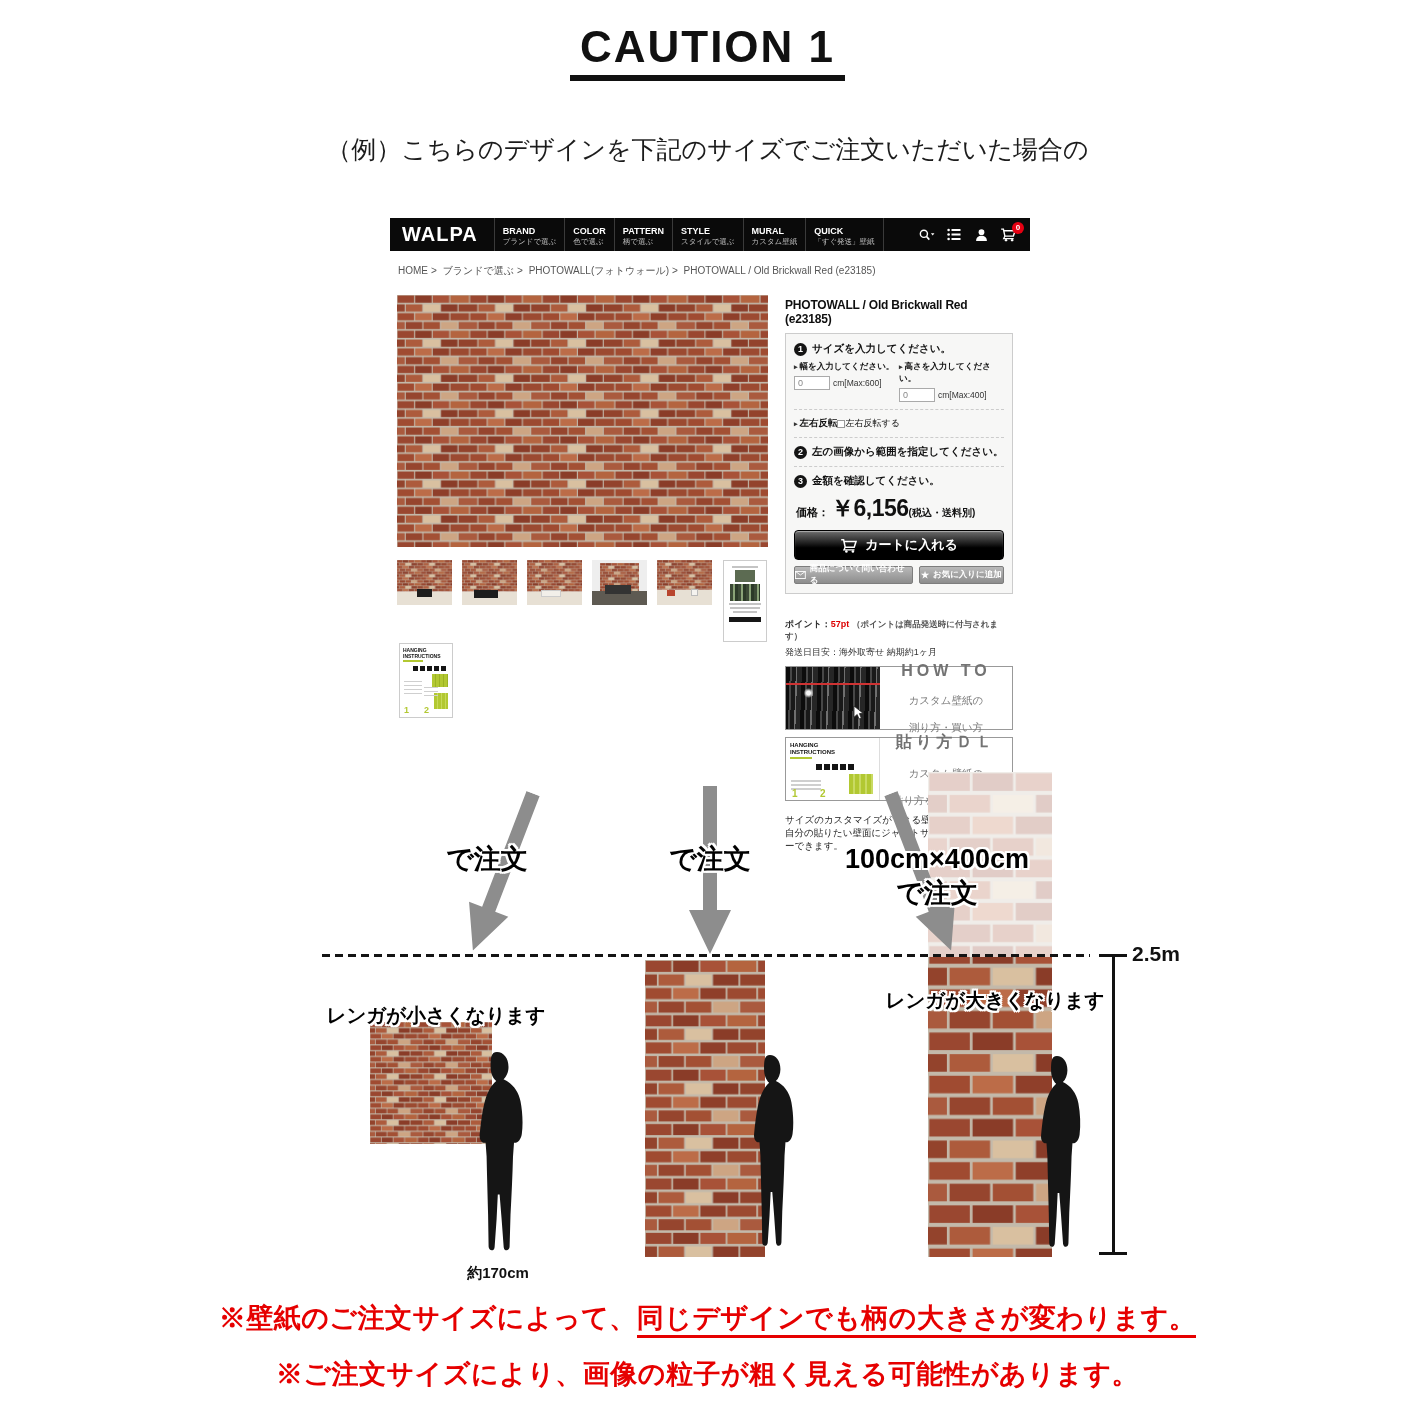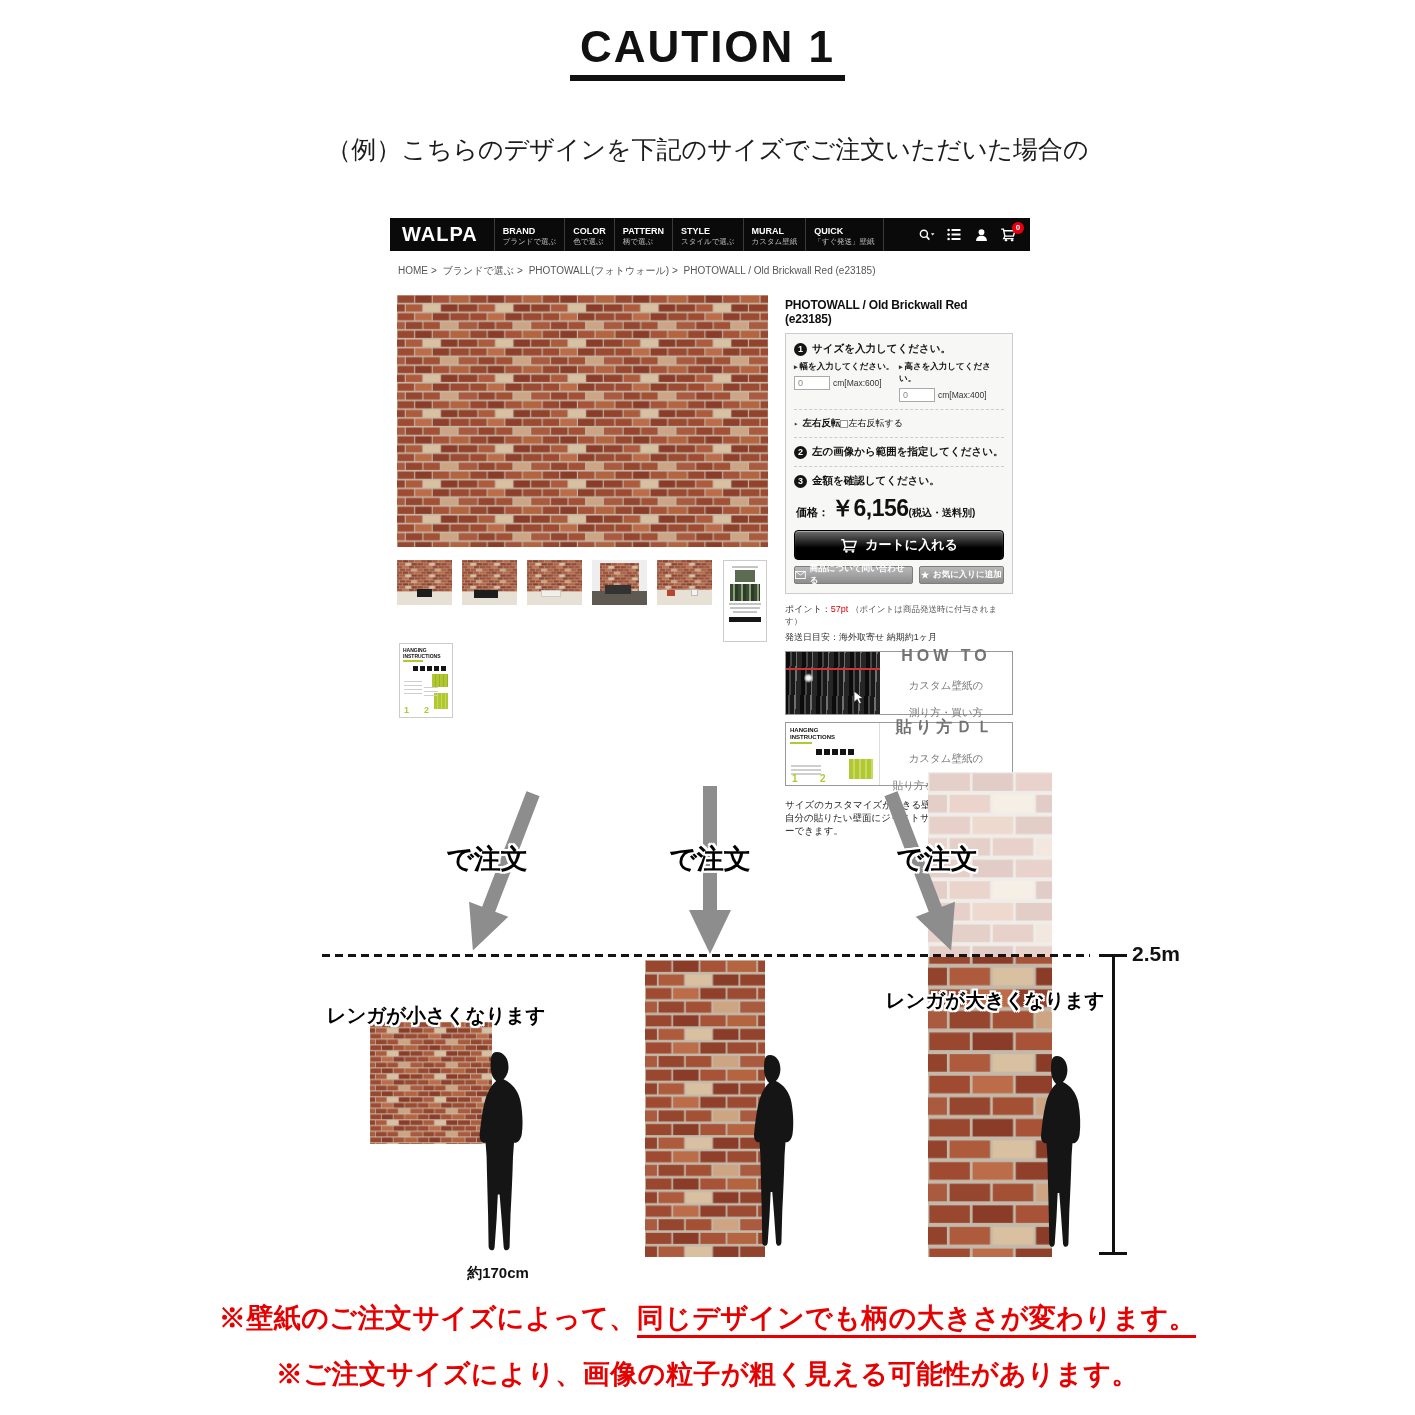--- a/index.html
+++ b/index.html
@@ -78,36 +78,36 @@
     font-size:9px; font-weight:bold; display:flex; align-items:center; justify-content:center; }
   .dim-row { display:flex; }
   .dim-col { width:50%; }
   .dim-label { font-size:8.5px; font-weight:bold; margin-bottom:3px; }
   .dim-label::before, .flip-lab::before { content:"▸ "; font-size:7px; color:#333; }
   .dim-input { display:flex; align-items:center; gap:3px; }
   .dim-input input { width:36px; height:14px; border:1px solid #aaa; font-size:9px; color:#888; padding:0 3px;
     font-family:"Liberation Sans",sans-serif; }
   .unit { font-size:8.5px; color:#333; }
   .dash { border:0; border-top:1px dashed #ccc; margin:7px 0; }
-  .flip-row { display:flex; align-items:center; gap:0; font-size:9px;font-family:Liberation Mono, monospace; }
+  .flip-row { display:flex; align-items:center; gap:0; font-size:9px; }
   .flip-lab { font-weight:bold; font-size:9.5px; }
   .checkbox { width:8px; height:8px; border:1px solid #999; background:#fff; display:inline-block; cursor:pointer; }
   .price-row { display:flex; align-items:baseline; margin:3px 0 6px 2px; }
   .price-label { font-size:11px; font-weight:bold; }
   .price-val { font-size:23px; font-weight:bold; letter-spacing:-0.5px; margin-left:2px; }
   .price-note { font-size:10px; font-weight:bold; }
   .cart-btn { height:30px; border-radius:4px; border:1px solid #000; cursor:pointer;
     background:linear-gradient(#6e6e6e,#1c1c1c 45%,#000 60%); box-shadow:inset 0 1px 1px rgba(255,255,255,.45);
     color:#fff; font-size:13px; font-weight:bold; display:flex; align-items:center; justify-content:center; gap:8px; }
   .sub-btns { display:flex; gap:6px; margin-top:6px; }
   .sub-btn { height:18px; border:1px solid #7d7d7d; border-radius:2px; cursor:pointer;
     background:linear-gradient(#b9b9b9,#8d8d8d); color:#fff; font-size:8.5px; font-weight:bold;
     display:flex; align-items:center; justify-content:center; gap:4px; }
   .sub-btn.b1 { flex:1.4; } .sub-btn.b2 { flex:1; }
-  .points { margin-top:9px; font-size:9px; color:#333; }
+  .points { margin-top:24px; font-size:9px; color:#333;font-weight:bold; }
   .points .red { color:#dd0000; }
   .points .note { font-size:8.5px; color:#555; }
   .ship { margin-top:3px; font-size:9px; color:#333; }
   .info-box { margin-top:7px; height:64px; border:1px solid #999; background:#fff; display:flex; cursor:pointer; }
   .info-thumb { position:relative; flex:0 0 94px; overflow:hidden; }
   .forest { width:100%; height:100%;
     background:
       radial-gradient(circle at 24% 42%, rgba(255,255,255,.95) 0 2px, rgba(255,255,255,0) 5px),
       repeating-linear-gradient(92deg,#0c0c0c 0 4px,#474747 4px 6px,#191919 6px 10px,#6f6f6f 10px 11.5px,#262626 11.5px 16px); }
   .redline { position:absolute; left:0; top:26%; width:100%; height:2px; background:#cf3333; }
@@ -710,20 +710,21 @@
     </svg>
 </div>
 
 <div class="order-label" style="left:347px; top:842px;">
   <div>で注文</div>
 </div>
 <div class="order-label" style="left:570px; top:842px;">
   <div>で注文</div>
 </div>
 <div class="order-label" style="left:797px; top:842px;">
+  <div>100cm×400cm</div>
   <div>で注文</div>
 </div>
 
 <div class="note-label" style="left:296px; top:1002px;">レンガが小さくなります</div>
 <div class="note-label" style="left:855px; top:987px;">レンガが大きくなります</div>
 
 <div class="person" style="left:461px; top:1048px; width:70px; height:215px;">
   <svg viewBox="0 0 70 210" width="70" height="215" preserveAspectRatio="none">
       <path d="M36 4 C42.5 4 47.5 10 47.5 18.5 C47.5 23.5 45.5 28 42.5 30.5 C51 34 57.5 42 59.5 52 C61.5 62 62.2 74 60.8 84 C60 89.5 56.5 93.2 53 92.6 L52 106 C51.5 125 50.5 145 49.5 163 L48.6 194 C48.5 198.5 43.2 199 42.7 194.5 L40.6 167 L38.6 143 L36.8 143 L35.6 167 L33.6 194.5 C33.1 199 27.7 198.5 27.6 194 L27.1 163 C26.6 145 26 125 25.6 106 L24.6 92.6 C21 93.2 18.1 89.8 18.7 84.2 C19.9 72.5 21.5 60.5 24 51.5 C26.3 43.2 30.2 36.3 35.2 32.2 C31.8 29.5 29.6 24.3 29.6 18.5 C29.6 10 29.9 4 36 4 Z" fill="#151515"></path>
     </svg>

